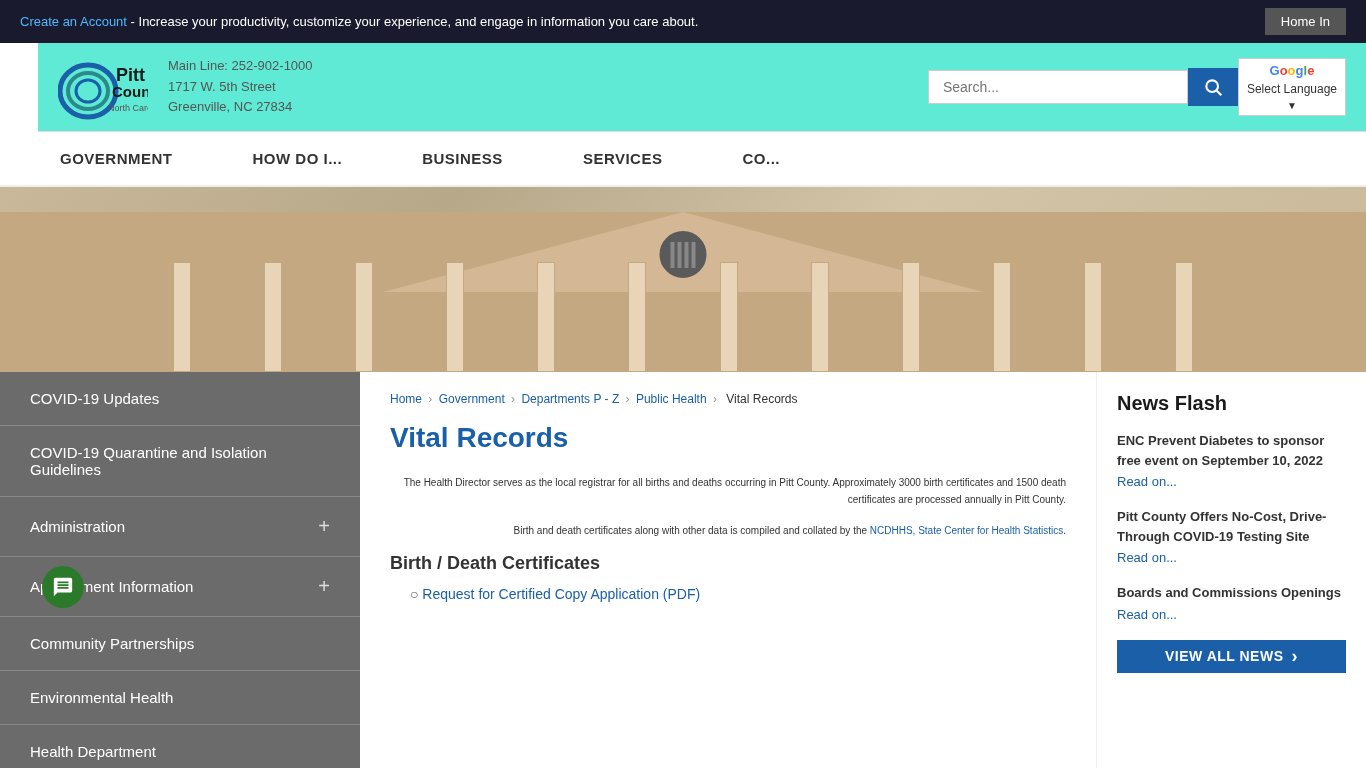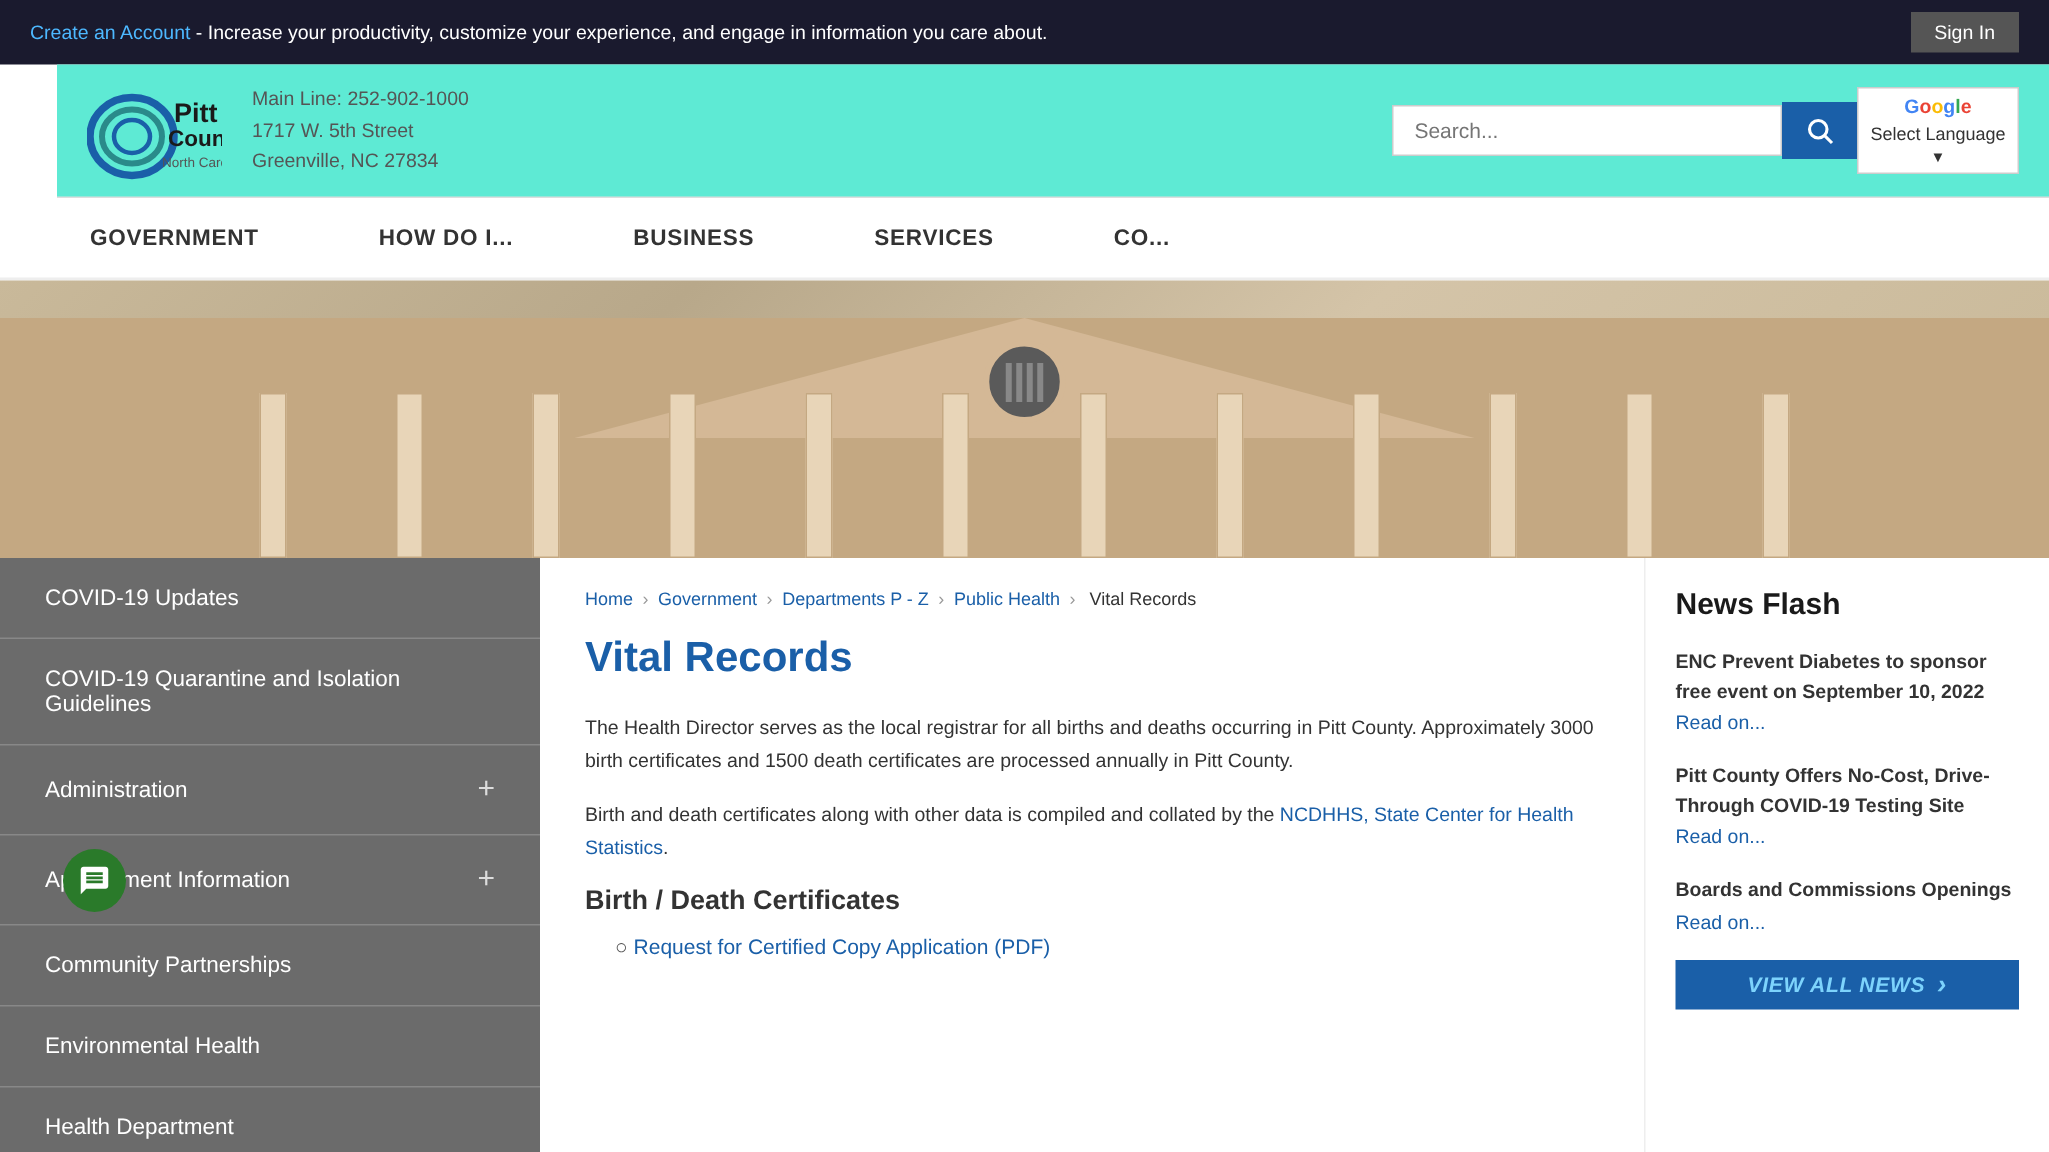--- a/index.html
+++ b/index.html
@@ -215,24 +215,25 @@
     .breadcrumb span { color: #999; margin: 0 3px; }
     .breadcrumb .current { color: #333; }
 
     .page-title {
       font-size: 28px;
       font-weight: bold;
       color: #1a5fa8;
       margin-bottom: 20px;
     }
     .page-body p {
-      font-size: 13px;
+      font-size: 10px;
       line-height: 1.7;
       color: #333;
       margin-bottom: 14px;
+      text-align: right;
     }
     .page-body a { color: #1a5fa8; text-decoration: none; }
 
     .section-title {
       font-size: 18px;
       font-weight: bold;
       color: #333;
       margin-bottom: 12px;
       margin-top: 6px;
     }
@@ -263,35 +264,34 @@
       margin-bottom: 4px;
     }
     .read-on {
       font-size: 13px;
       color: #1a5fa8;
       text-decoration: none;
       display: block;
     }
     .view-all-btn {
       background: #1a5fa8;
-      color: #7dd3fc;
+      color: #ffffff;
       border: none;
       padding: 6px 20px;
       font-size: 14px;
       font-weight: bold;
       cursor: pointer;
       display: flex;
       align-items: center;
       justify-content: center;
       gap: 8px;
       width: 100%;
       margin-top: 10px;
       text-transform: uppercase;
       letter-spacing: 0.5px;
-      font-style: italic;
     }
     .arrow-right { font-size: 18px; }
 
     
     .gtranslate {
       display: flex;
       align-items: center;
       gap: 4px;
       border: 1px solid #ccc;
       padding: 4px 8px;
@@ -311,21 +311,21 @@
     .g-logo span:nth-child(5) { color: #34a853; }
     .g-logo span:nth-child(6) { color: #ea4335; }
   </style>
 </head>
 <body>
 
 <div class="top-bar">
   <div>
     <a>Create an Account</a><span> - Increase your productivity, customize your experience, and engage in information you care about.</span>
   </div>
-  <button class="sign-in-btn">Sign In</button>
+  <button class="sign-in-btn">Home In</button>
 </div>
 
 <div class="header">
   <div class="logo-area">
 
     <svg width="90" height="68" viewBox="0 0 90 68">
 
       <ellipse cx="30" cy="38" rx="28" ry="26" fill="none" stroke="#1a5fa8" stroke-width="5"></ellipse>
       <ellipse cx="30" cy="38" rx="20" ry="18" fill="none" stroke="#2a8a8a" stroke-width="4"></ellipse>
       <ellipse cx="30" cy="38" rx="12" ry="11" fill="none" stroke="#1a5fa8" stroke-width="3"></ellipse>

